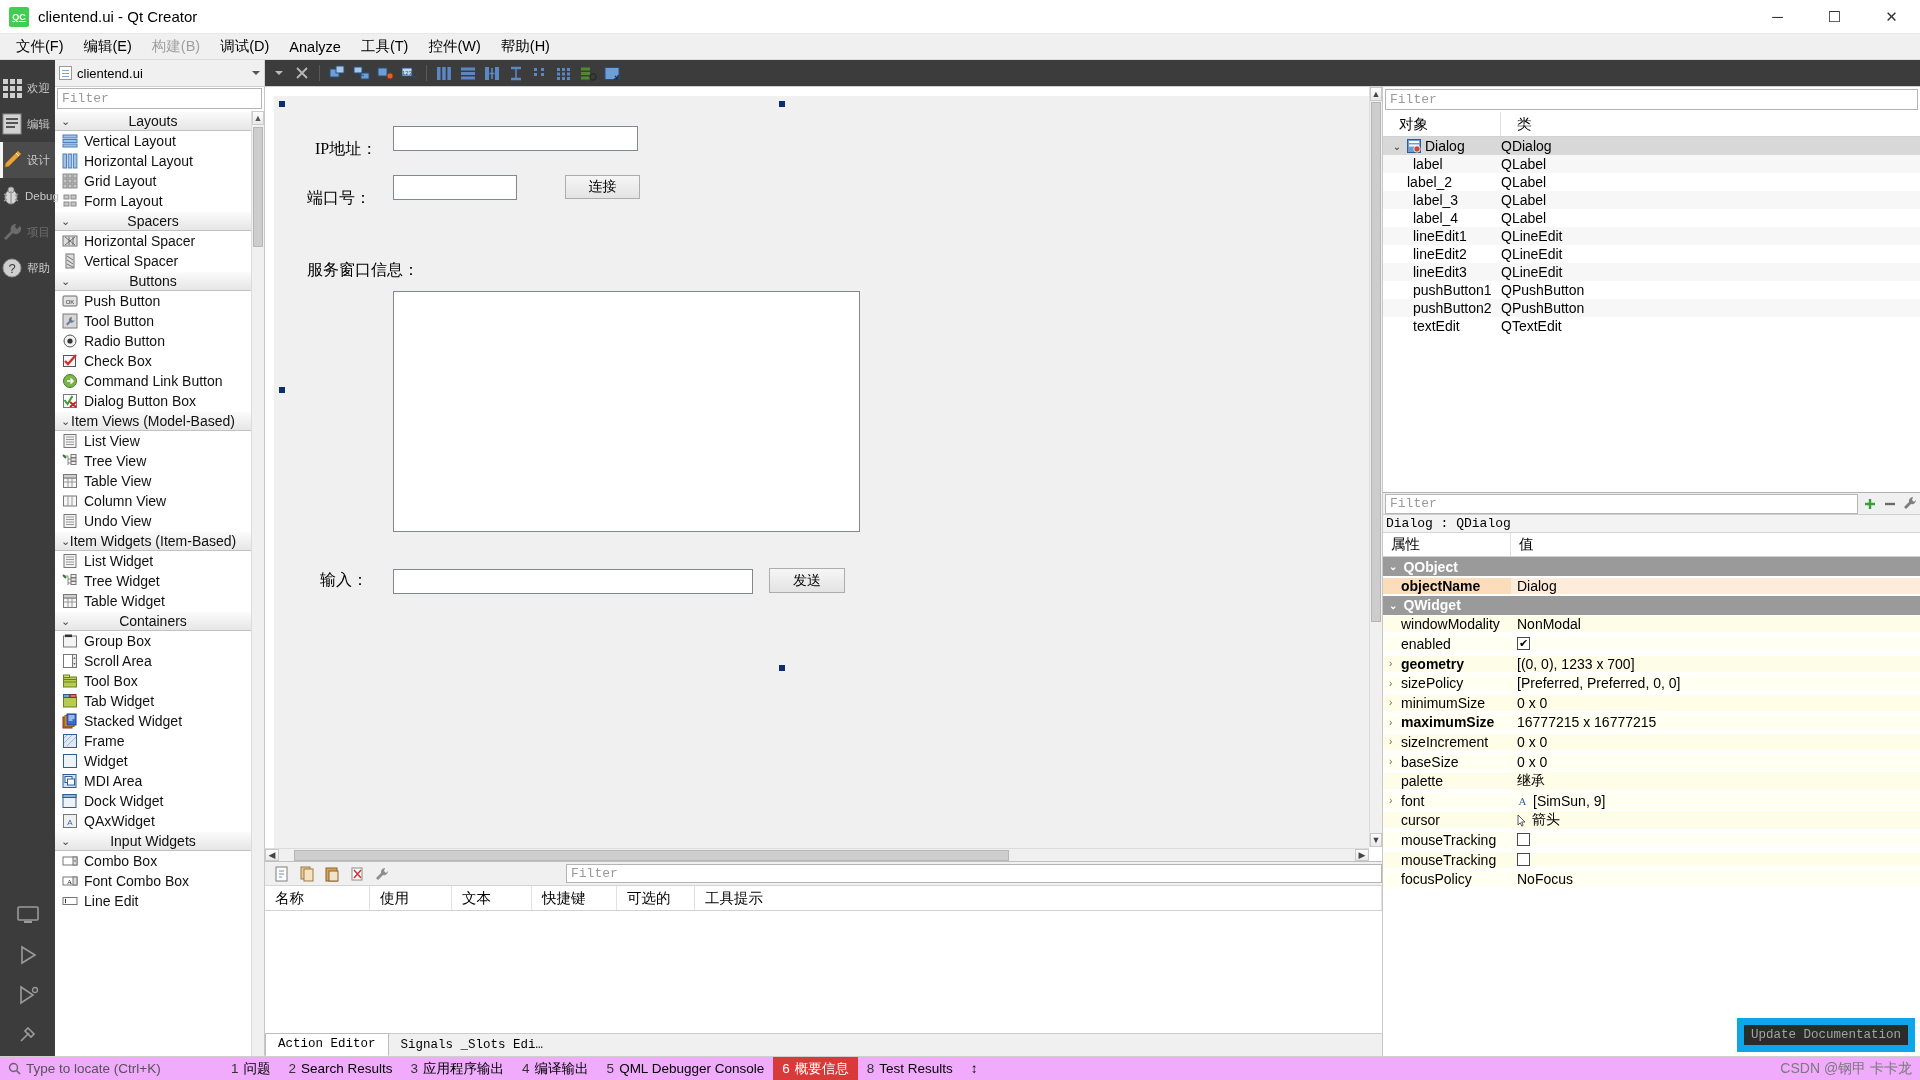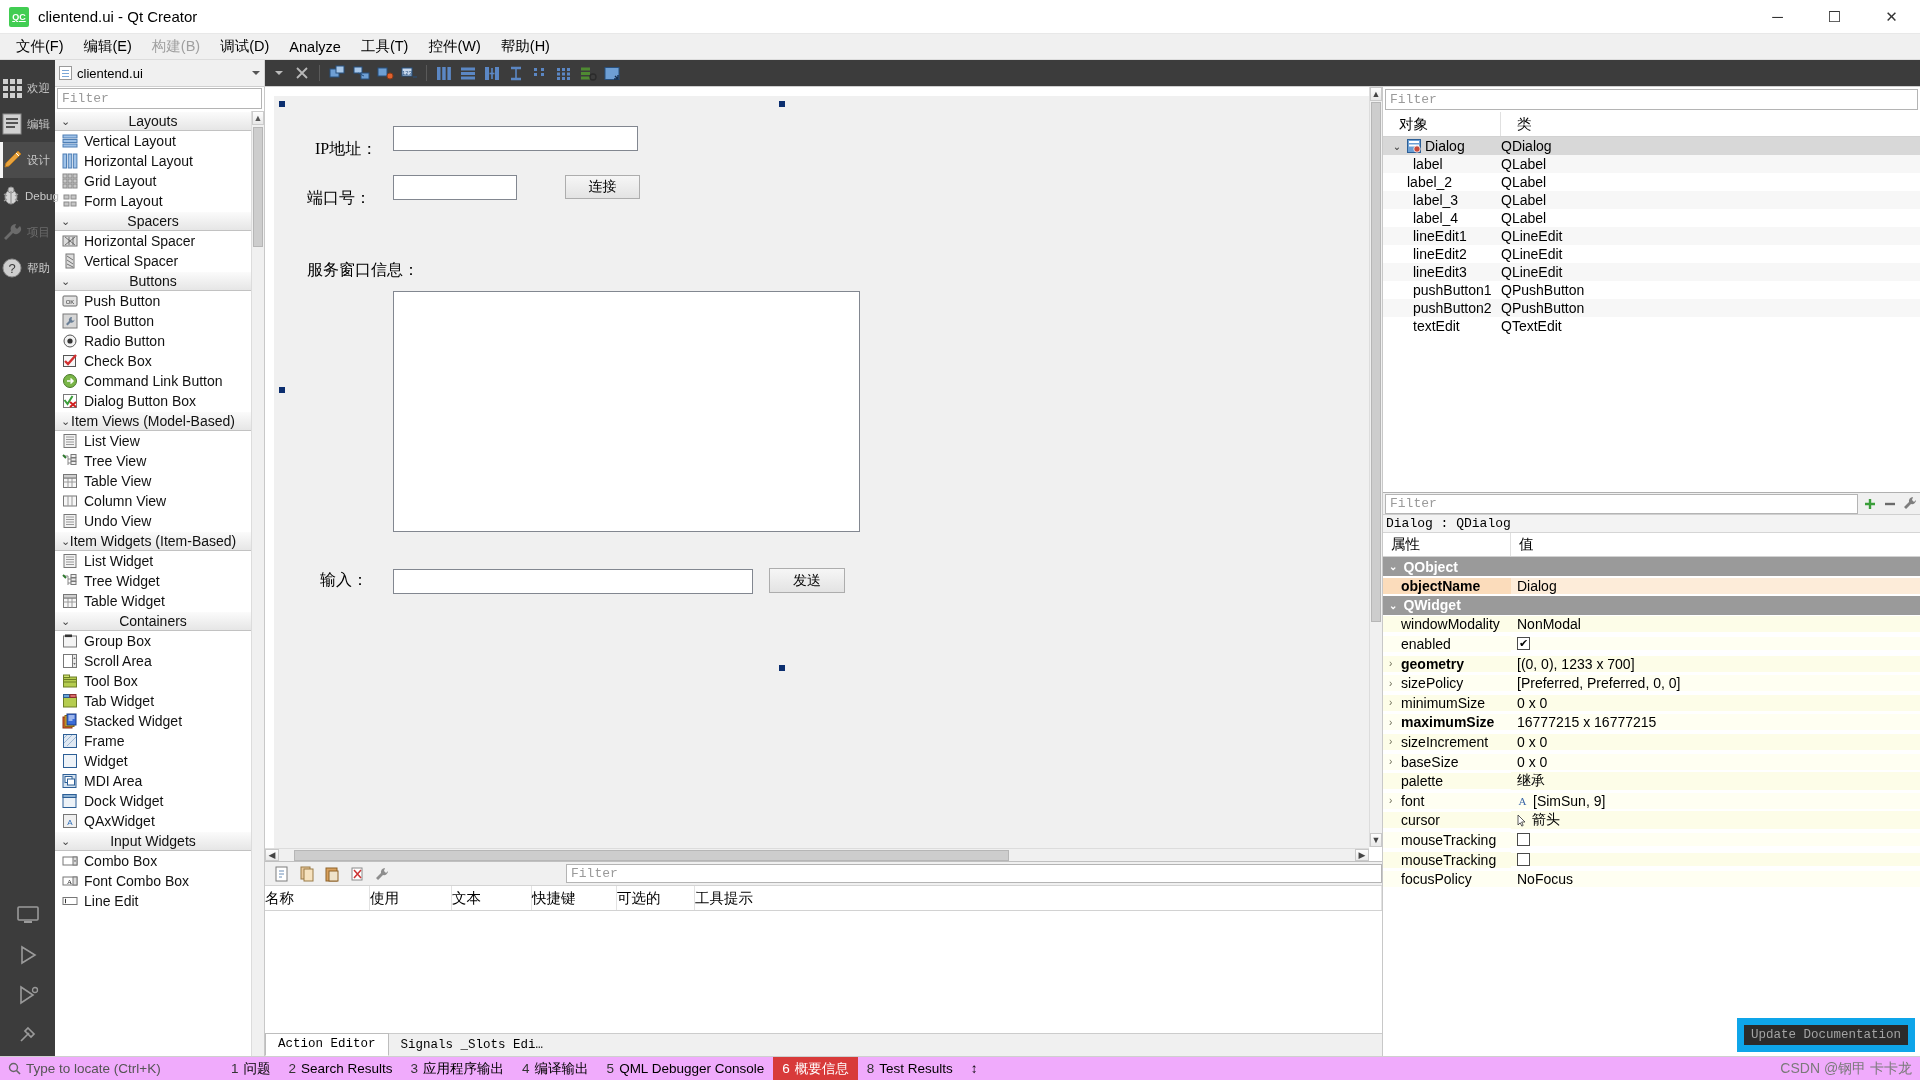--- a/index.html
+++ b/index.html
@@ -143,21 +143,21 @@
   .sb-thumb { background:#cdcdcd;border:1px solid #b6b6b6; }
 
   
   .actionpane { height:195px; background:#fff; flex:none; display:flex; flex-direction:column; border-top:1px solid #c0c0c0;}
   .ae-toolbar { height:24px; display:flex; align-items:center; gap:3px; padding-left:6px; background:#f0f0f0; border-bottom:1px solid #d4d4d4;}
   .ae-toolbar .filterbox {
     margin-left:170px; flex:1; height:19px; background:#fff; border:1px solid #b4b4b4;
     display:flex;align-items:center;padding:0 4px; font-family:"Liberation Mono",monospace; font-size:13px; color:#9a9a9a;
   }
   .ae-head { height:25px; display:flex; border-bottom:1px solid #d2d2d2; background:#fff; align-items:stretch;}
-  .ae-head div { font-size:14.5px; color:#000; display:flex;align-items:center;border-right:1px solid #e2e2e2;}
+  .ae-head div { font-size:14.5px; color:#000; display:flex;align-items:center;padding-left:10px; border-right:1px solid #e2e2e2;}
   .ae-body { flex:1; background:#fff; }
   .ae-tabs { height:23px; display:flex; align-items:flex-end; background:#f0f0f0; border-top:1px solid #ccc; }
   .ae-tab {
     font-family:"Liberation Mono", monospace; font-size:12.5px; padding:3px 12px 4px 12px; color:#000;
   }
   .ae-tab.active { background:#fff; border:1px solid #bdbdbd; border-bottom-color:#fff; }
 
   
   .right { width:538px; flex:none; display:flex; flex-direction:column; background:#fff; border-left:1px solid #c8c8c8;}
   .obj-insp { height:405px; flex:none; display:flex; flex-direction:column; }

